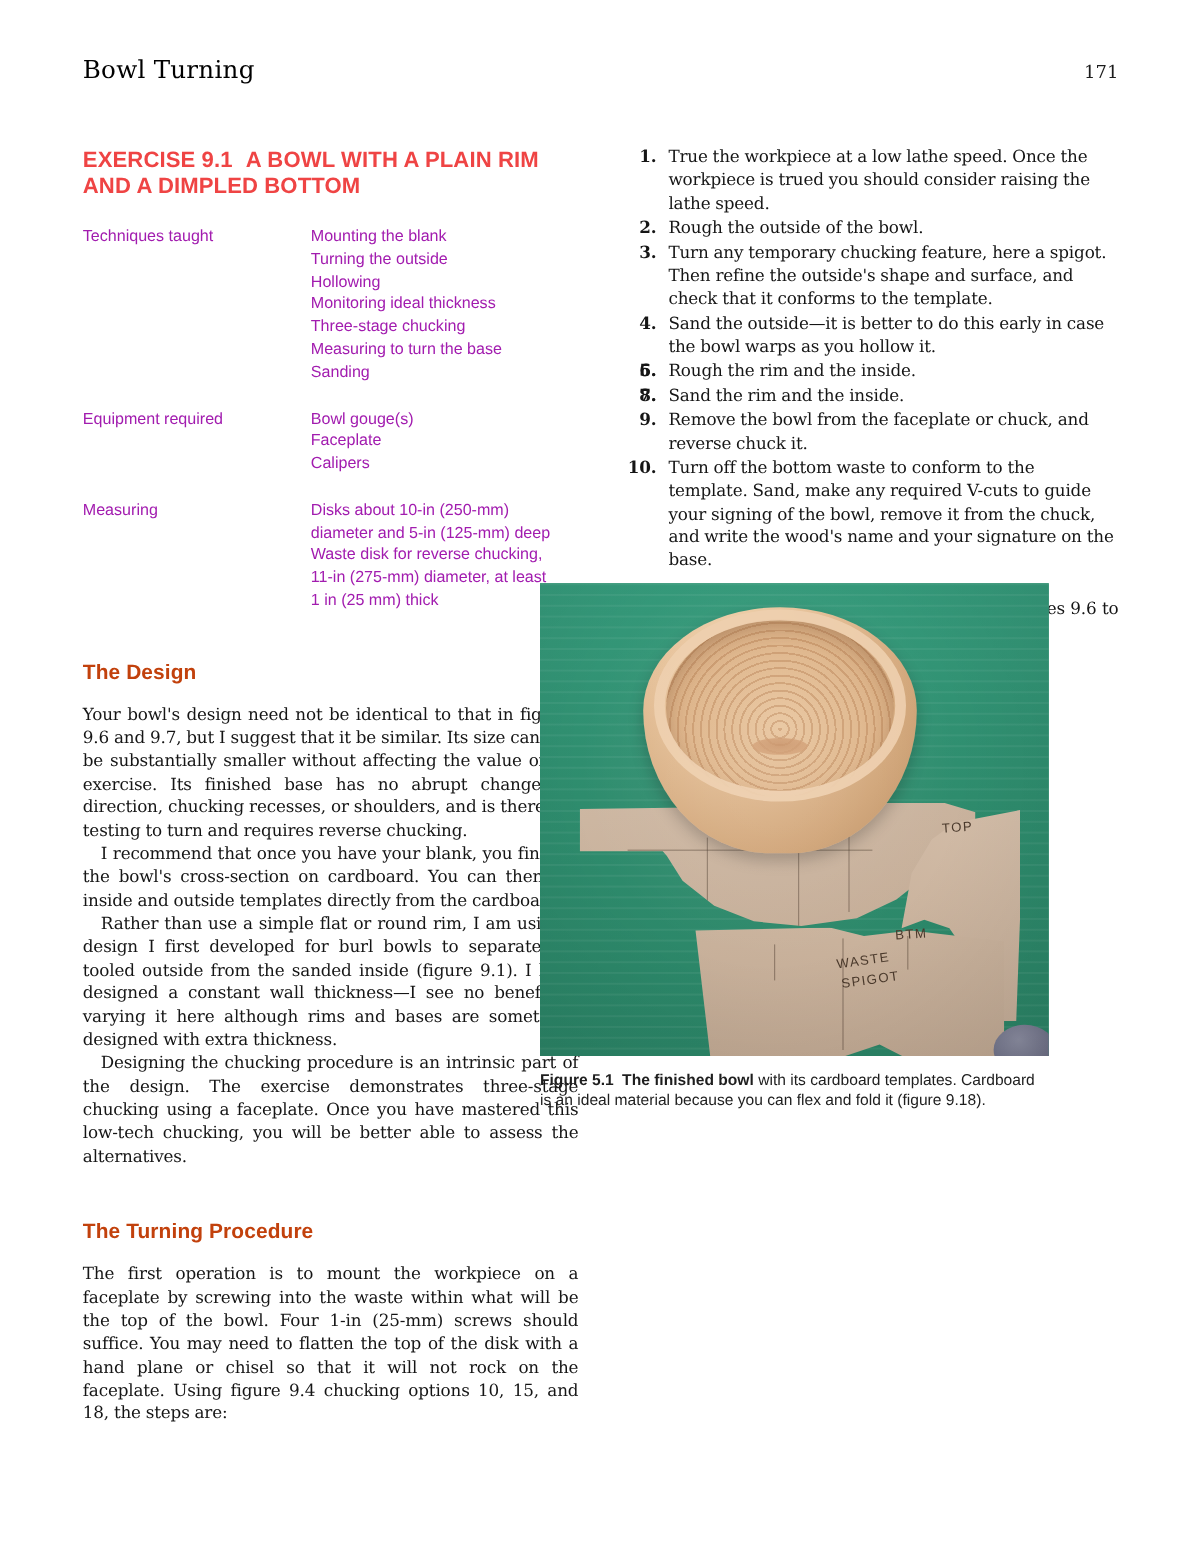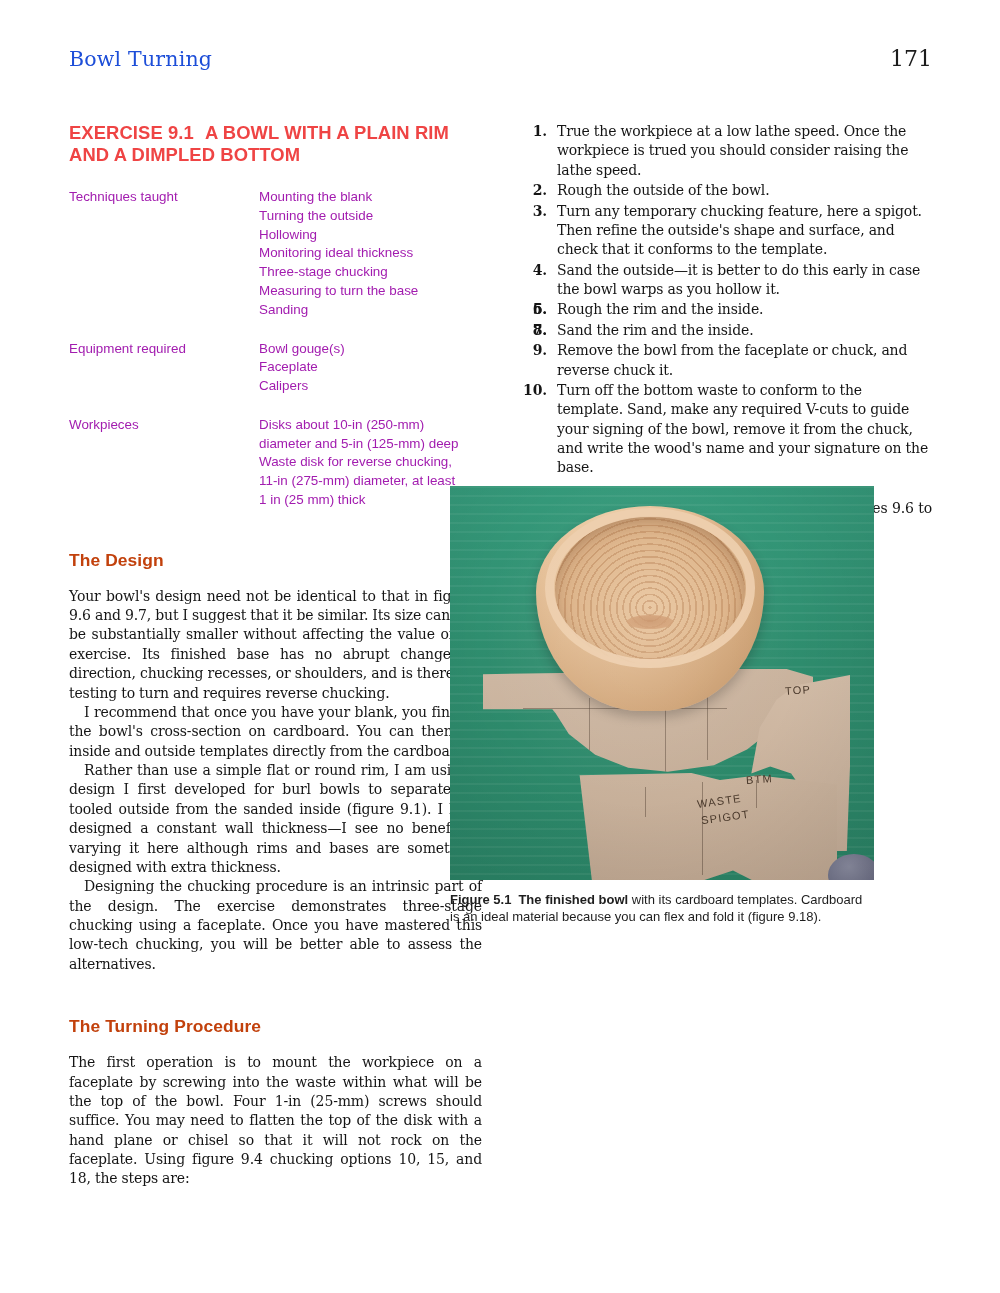--- a/index.html
+++ b/index.html
@@ -23,25 +23,25 @@
     top: 46px;
     width: 863px;
     display: flex;
     justify-content: space-between;
     align-items: baseline;
   }
   #running-head .rh-title {
     font-family: "DejaVu Serif", serif;
     font-size: 20.5px;
     letter-spacing: 0.2px;
-    color: #1d4ed8;
+    color: #000000;
   }
   #running-head .rh-folio {
     font-family: "DejaVu Serif", serif;
-    font-size: 22px;
+    font-size: 15px;
     color: #1c1c1c;
   }
 
   
   #columns {
     position: absolute;
     left: 69px;
     top: 122px;
     width: 863px;
     height: 1050px;
@@ -306,21 +306,21 @@
         </tr>
         <tr>
           <td class="spec-label">Equipment required</td>
           <td class="spec-value">
             <div>Bowl gouge(s)</div>
             <div>Faceplate</div>
             <div>Calipers</div>
           </td>
         </tr>
         <tr>
-          <td class="spec-label">Workpieces</td>
+          <td class="spec-label">Measuring</td>
           <td class="spec-value">
             <div>Disks about 10-in (250-mm)</div>
             <div>diameter and 5-in (125-mm) deep</div>
             <div>Waste disk for reverse chucking,</div>
             <div>11-in (275-mm) diameter, at least</div>
             <div>1 in (25 mm) thick</div>
           </td>
         </tr>
       </tbody>
     </table>

